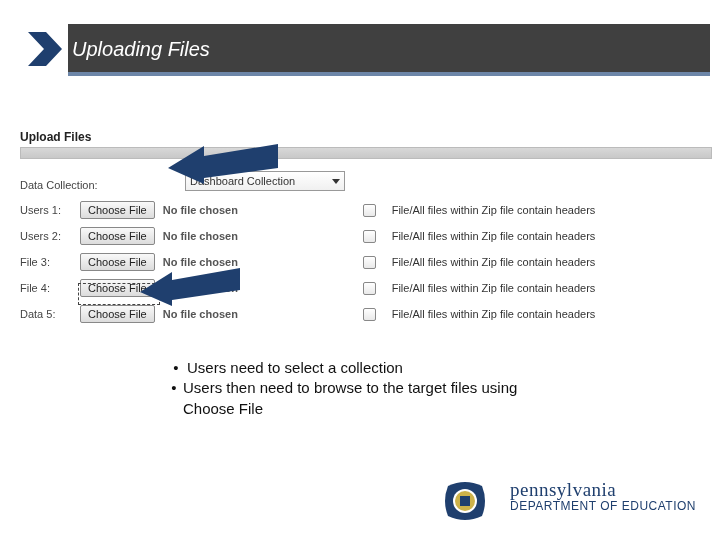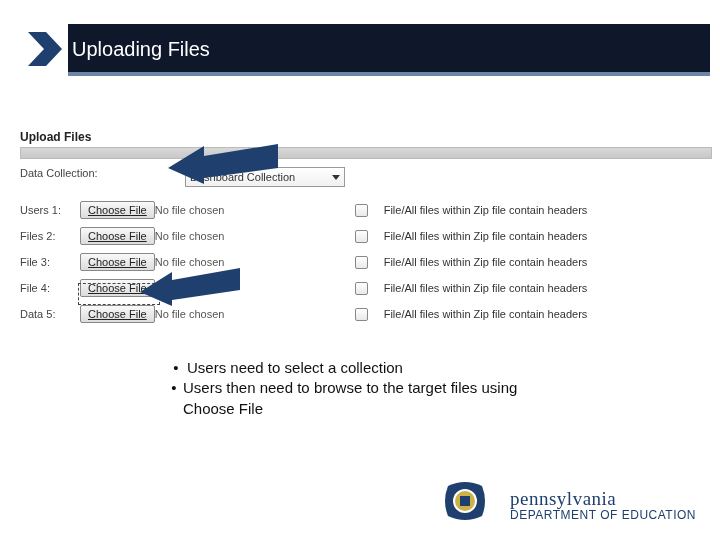--- a/index.html
+++ b/index.html
@@ -22,25 +22,26 @@
   }
   .header-chevron {
     width: 34px;
     height: 34px;
     position: relative;
     flex-shrink: 0;
     margin-right: 6px;
   }
   .header-chevron svg { display: block; }
   .header-title-bar {
-    background: #0f172a;
+    background: #404040;
     height: 50px;
     flex: 1;
     display: flex;
     align-items: center;
+    font-style: italic;
   }
   .header-title {
     color: #fff;
     font-size: 20px;
     padding-left: 4px;
   }
   .header-underline {
     position: absolute;
     top: 72px;
     left: 68px;
@@ -66,21 +67,21 @@
   }
   .section-bar {
     height: 12px;
     background: linear-gradient(#d8d8d8, #c8c8c8);
     border: 1px solid #bbb;
     width: 100%;
     margin-bottom: 8px;
   }
   .row {
     display: flex;
-    align-items: flex-start;
+    align-items: flex-end;
     height: 24px;
   }
   .label-col {
     width: 165px;
     color: #444;
   }
   .select-box {
     border: 1px solid #999;
     background: linear-gradient(#fff,#f0f0f0);
     height: 20px;
@@ -108,25 +109,26 @@
     color: #444;
   }
   .choose-btn {
     border: 1px solid #888;
     background: linear-gradient(#f9f9f9,#dcdcdc);
     padding: 2px 7px;
     font-size: 11px;
     color: #222;
     cursor: pointer;
     border-radius: 2px;
-    text-decoration: underline;
   }
   .no-file {
+    margin-left: 8px;
     color: #555;
     width: 200px;
+    font-weight: bold;
   }
   .checkbox-cell {
     display: flex;
     align-items: center;
     gap: 16px;
   }
   .cb {
     width: 13px;
     height: 13px;
     border: 1px solid #888;
@@ -159,21 +161,21 @@
   .bullets .dot {
     width: 22px;
     text-align: center;
   }
 
   .footer-logo {
     position: absolute;
     right: 24px;
     bottom: 18px;
     display: flex;
-    align-items: flex-end;
+    align-items: flex-start;
     gap: 24px;
   }
   .seal {
     width: 42px; height: 42px;
   }
   .logo-text .state {
     font-family: Georgia, 'Times New Roman', serif;
     font-size: 19px;
     color: #1f3f6e;
     letter-spacing: 0.5px;
@@ -219,21 +221,21 @@
     <div class="file-label">Users 1:</div>
     <button class="choose-btn">Choose File</button>
     <div class="no-file">No file chosen</div>
     <div class="checkbox-cell">
       <div class="cb"></div>
       <span>File/All files within Zip file contain headers</span>
     </div>
   </div>
 
   <div class="file-row">
-    <div class="file-label">Files 2:</div>
+    <div class="file-label">Users 2:</div>
     <button class="choose-btn">Choose File</button>
     <div class="no-file">No file chosen</div>
     <div class="checkbox-cell">
       <div class="cb"></div>
       <span>File/All files within Zip file contain headers</span>
     </div>
   </div>
 
   <div class="file-row">
     <div class="file-label">File 3:</div>

